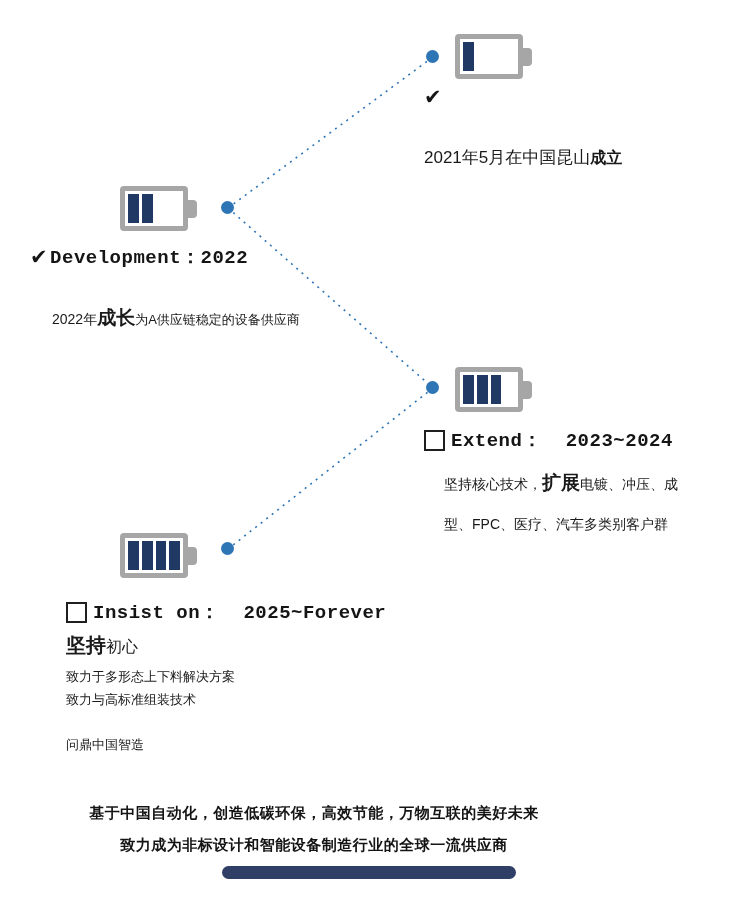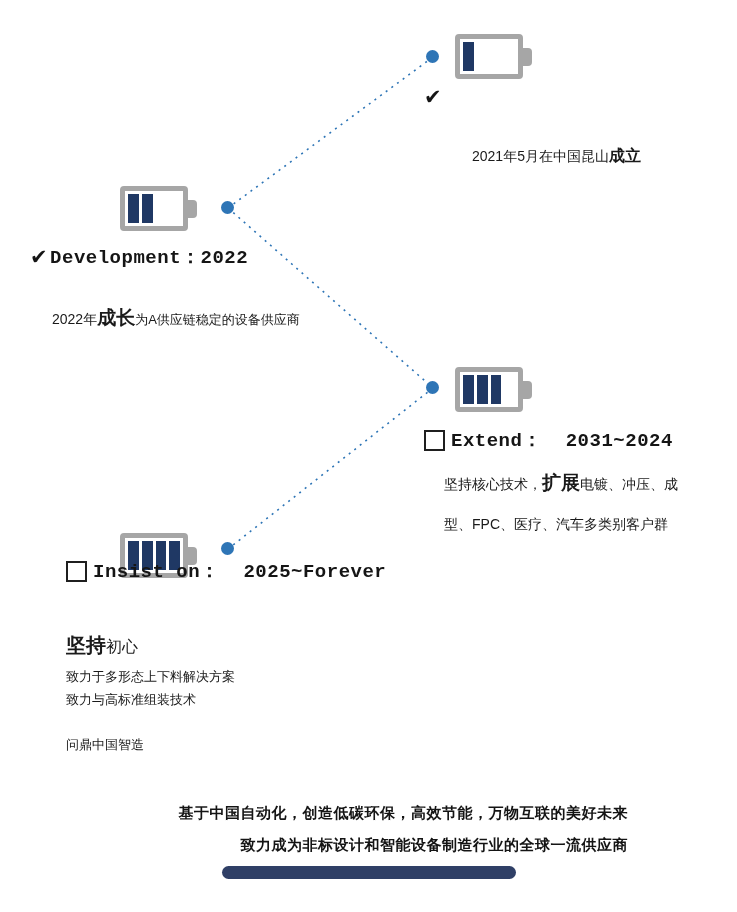--- a/index.html
+++ b/index.html
@@ -25,35 +25,35 @@
   .node-title {
     position:absolute; display:flex; align-items:center; white-space:pre;
     font-family:"Liberation Mono","DejaVu Sans Mono",monospace;
     font-weight:700; font-size:19px; color:#151515; letter-spacing:0.5px;
   }
   .node-title .check { font-family:"DejaVu Sans",sans-serif; font-size:21px; margin-right:9px; line-height:1; }
   .node-title.tight .check { margin-right:2px; }
   .checkbox { width:21px; height:21px; border:2px solid #1f1f1f; background:#fff; margin-right:6px; flex:0 0 auto; }
 
   .desc { position:absolute; font-size:14px; color:#1a1a1a; }
-  .desc .pre15 { font-size:14px;margin-left:48px; }
+  .desc .pre15 { font-size:17px; }
   .desc .em { font-size:16px; font-weight:700; }
   .desc .em19 { font-size:19px; font-weight:700; }
   .desc .suf13 { font-size:13px; }
   .extend-desc { width:244px; line-height:40px; }
 
   .headline { position:absolute; }
   .headline .big { font-size:20px; font-weight:700; }
   .headline .small { font-size:16px; }
 
   .bullets { position:absolute; font-size:13px; line-height:23px; color:#1a1a1a; }
   .bullets .gap { margin-top:22px; }
 
   .footer-line {
-    position:absolute; left:0; width:628px; text-align:right;
+    position:absolute; left:0; width:628px; text-align:center;
     font-size:15px; font-weight:700; color:#141414; letter-spacing:0.5px;
   }
   .footer-bar {
     position:absolute; left:222px; top:866px; width:294px; height:13px;
     border-radius:7px; background:var(--footer-navy,#2f3f66);
   }
 </style>
 </head>
 <body>
 
@@ -107,36 +107,36 @@
     <div class="battery-body">
         <div class="cell"></div>
         <div class="cell"></div>
         <div class="cell"></div>
         <div class="cell empty"></div>
       </div>
     <div class="battery-nub"></div>
   </div>
   <div class="node-title" style="left:424px;top:427px">
     <span class="checkbox"></span>
-    <span>Extend：  2031~2024</span>
+    <span>Extend：  2023~2024</span>
   </div>
   <div class="desc extend-desc" style="left:444px;top:463px">
     <span>坚持核心技术，</span><span class="em19">扩展</span><span>电镀、冲压、成型、FPC、医疗、汽车多类别客户群</span>
   </div>
 
   <div class="battery" style="left:120px;top:533px">
     <div class="battery-body">
         <div class="cell"></div>
         <div class="cell"></div>
         <div class="cell"></div>
         <div class="cell"></div>
       </div>
     <div class="battery-nub"></div>
   </div>
-  <div class="node-title" style="left:66px;top:558px">
+  <div class="node-title" style="left:66px;top:599px">
     <span class="checkbox"></span>
     <span>Insist on：  2025~Forever</span>
   </div>
   <div class="headline" style="left:66px;top:632px">
     <span class="big">坚持</span><span class="small">初心</span>
   </div>
   <div class="bullets" style="left:66px;top:665px">
     <div>致力于多形态上下料解决方案</div>
     <div>致力与高标准组装技术</div>
     <div class="gap">问鼎中国智造</div>

